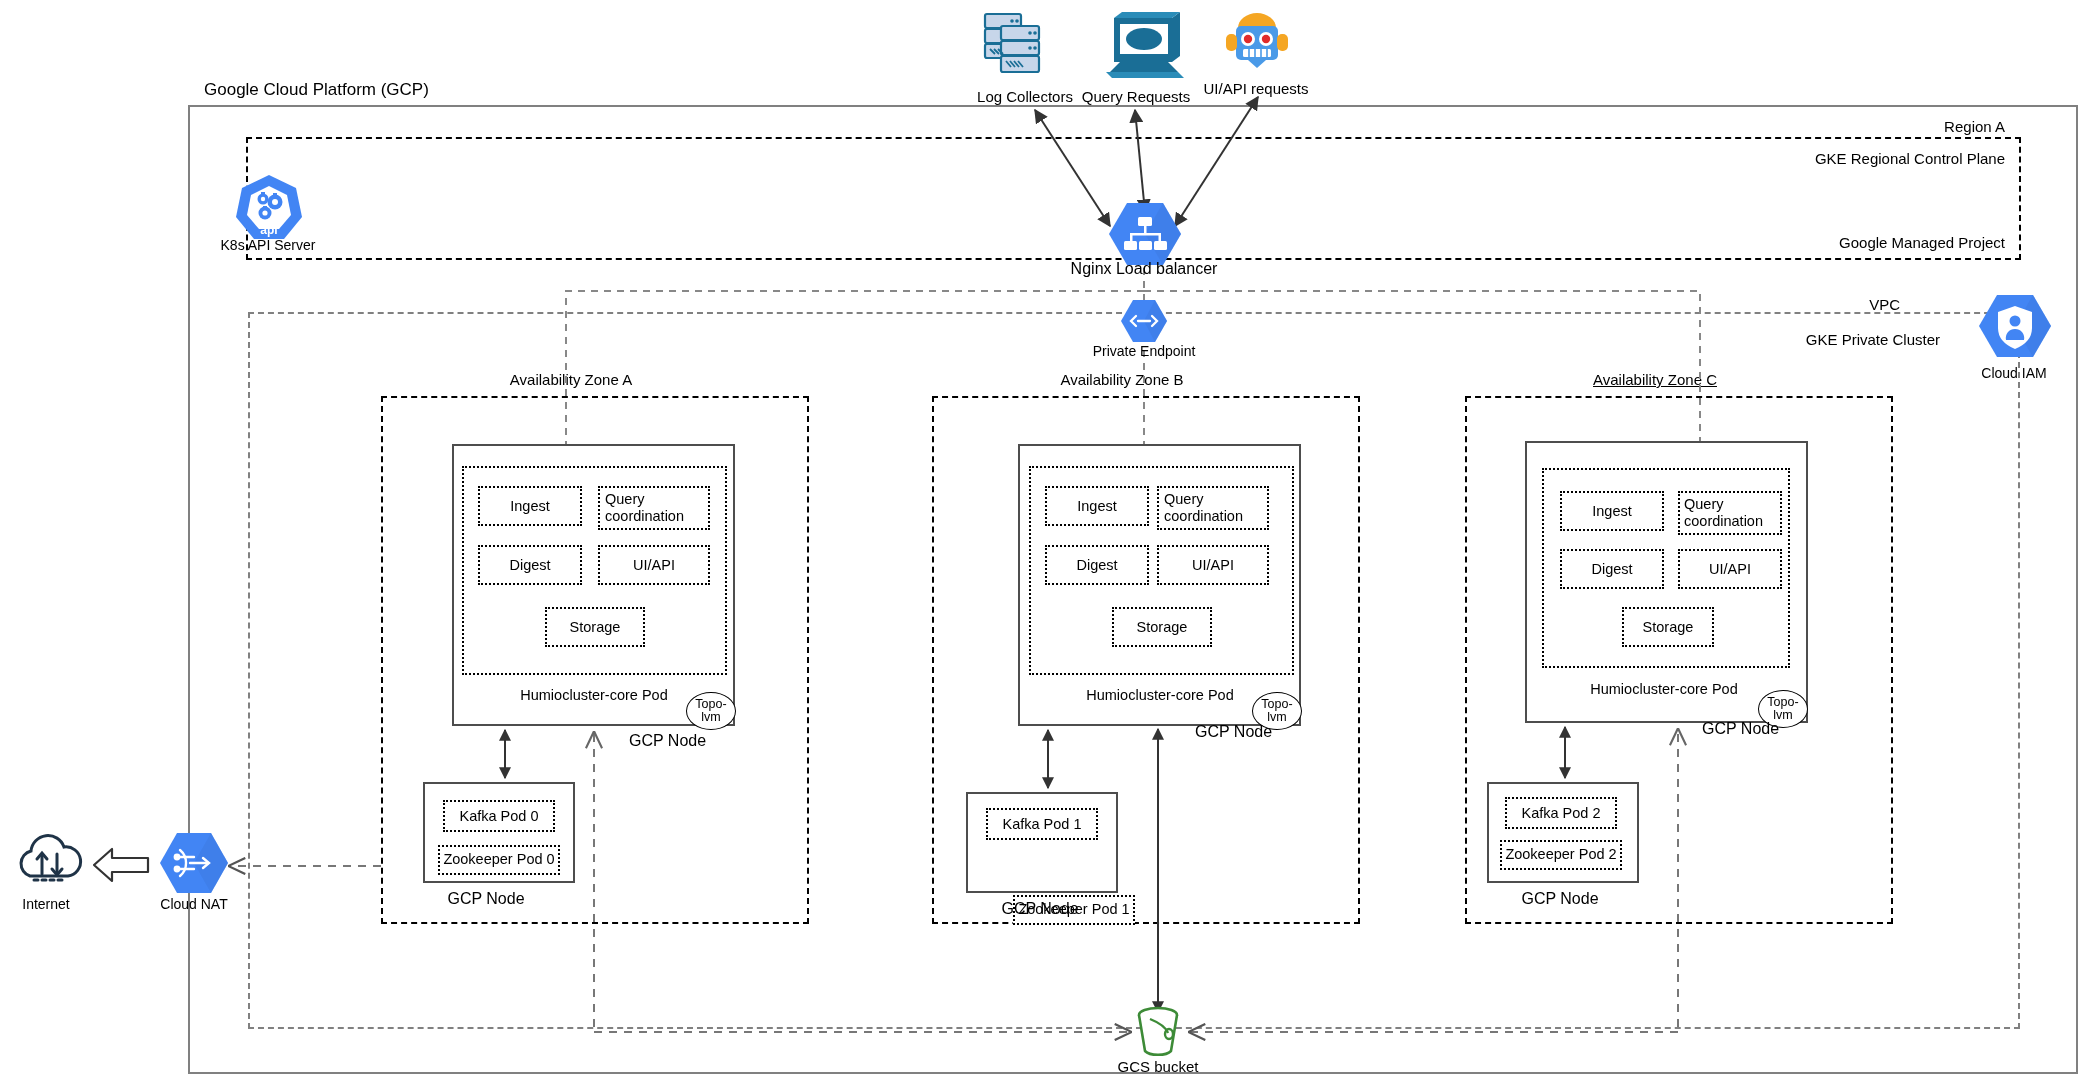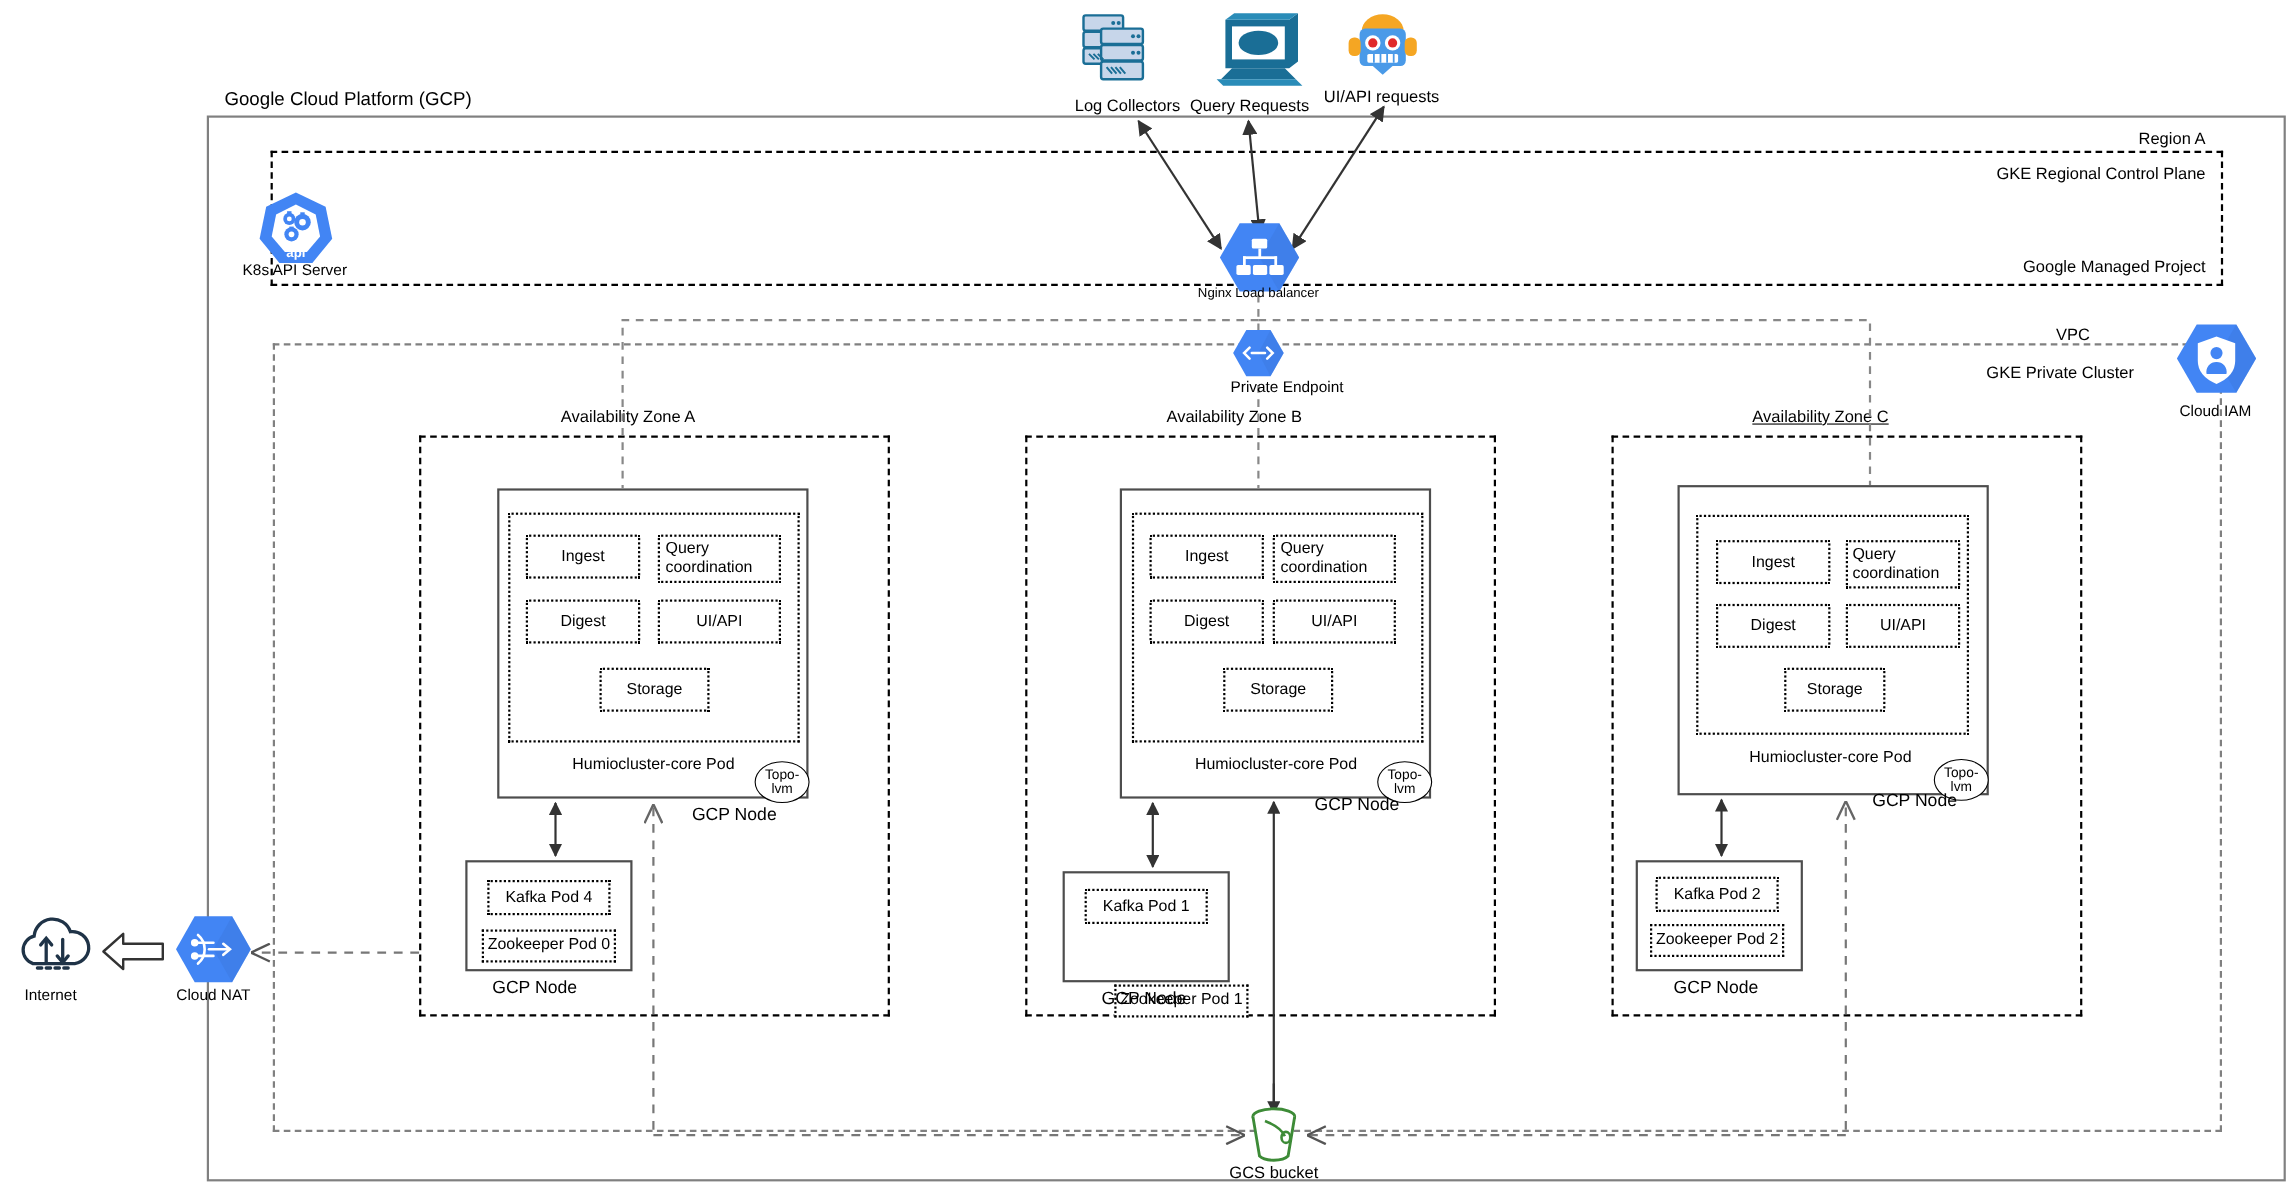--- a/index.html
+++ b/index.html
@@ -62,21 +62,21 @@
   <div class="bx dot-box-inner" style="left:478px;top:486px;width:104px;height:40px;">Ingest</div>
   <div class="bx dot-box-inner" style="left:598px;top:486px;width:112px;height:44px;padding:0 5px;">Query coordination</div>
   <div class="bx dot-box-inner" style="left:478px;top:545px;width:104px;height:40px;">Digest</div>
   <div class="bx dot-box-inner" style="left:598px;top:545px;width:112px;height:40px;">UI/API</div>
   <div class="bx dot-box-inner" style="left:545px;top:607px;width:100px;height:40px;">Storage</div>
   <div class="lbl c" style="left:594px;top:687px;font-size:14.5px;">Humiocluster-core Pod</div>
   <div class="topo" style="left:686px;top:692px;width:50px;height:38px;">Topo-lvm</div>
   <div class="lbl" style="left:629px;top:732px;font-size:16px;">GCP Node</div>
 
   <div class="frame solid-node" style="left:423px;top:782px;width:152px;height:101px;"></div>
-  <div class="bx dot-box-inner" style="left:443px;top:800px;width:112px;height:32px;">Kafka Pod 4</div>
+  <div class="bx dot-box-inner" style="left:443px;top:800px;width:112px;height:32px;">Kafka Pod 0</div>
   <div class="bx dot-box-inner w" style="left:438px;top:845px;width:122px;height:30px;line-height:1.1;overflow:visible;">Zookeeper Pod 0</div>
   <div class="lbl c" style="left:486px;top:890px;font-size:16px;">GCP Node</div>
 
   <div class="frame solid-node" style="left:1018px;top:444px;width:283px;height:282px;"></div>
   <div class="frame dot-box" style="left:1029px;top:466px;width:265px;height:209px;"></div>
   <div class="bx dot-box-inner" style="left:1045px;top:486px;width:104px;height:40px;">Ingest</div>
   <div class="bx dot-box-inner" style="left:1157px;top:486px;width:112px;height:44px;padding:0 5px;">Query coordination</div>
   <div class="bx dot-box-inner" style="left:1045px;top:545px;width:104px;height:40px;">Digest</div>
   <div class="bx dot-box-inner" style="left:1157px;top:545px;width:112px;height:40px;">UI/API</div>
   <div class="bx dot-box-inner" style="left:1112px;top:607px;width:100px;height:40px;">Storage</div>
@@ -242,34 +242,34 @@
         <rect x="19" y="41" width="13" height="9" rx="1.5"></rect>
         <rect x="34" y="41" width="13" height="9" rx="1.5"></rect>
         <rect x="49" y="41" width="13" height="9" rx="1.5"></rect>
         <rect x="39" y="26" width="2.5" height="8"></rect>
         <rect x="25" y="33" width="31" height="2.5"></rect>
         <rect x="25" y="33" width="2.5" height="9"></rect>
         <rect x="53.5" y="33" width="2.5" height="9"></rect>
       </g>
     </svg>
   </div>
-  <div class="lbl c" style="left:1144px;top:260px;font-size:12px;">Nginx Load balancer</div>
+  <div class="lbl c" style="left:1144px;top:260px;font-size:16px;">Nginx Load balancer</div>
 
   <div class="icon" style="left:1119px;top:298px;">
     <svg width="50" height="46" viewBox="0 0 50 46">
       <path d="M14,2 L36,2 L48,23 L36,44 L14,44 L2,23 Z" fill="#4285F4"></path>
       <path d="M36,2 L48,23 L36,44 L25,23 Z" fill="#3b78dd" opacity=".45"></path>
       <g fill="none" stroke="#fff" stroke-width="2.3" stroke-linecap="round">
         <path d="M17,18 L12,23 L17,28"></path>
           <path d="M33,18 L38,23 L33,28"></path>
         <path d="M19,23 L31,23"></path>
       </g>
     </svg>
   </div>
-  <div class="lbl c" style="left:1144px;top:343px;font-size:14px;margin-left:26px;">Private Endpoint</div>
+  <div class="lbl c" style="left:1144px;top:343px;font-size:14px;">Private Endpoint</div>
 
   <div class="icon" style="left:1975px;top:292px;">
     <svg width="80" height="72" viewBox="0 0 80 72">
       <path d="M22,3 L58,3 L76,34 L58,65 L22,65 L4,34 Z" fill="#4285F4"></path>
       <path d="M58,3 L76,34 L58,65 L40,34 Z" fill="#3b78dd" opacity=".45"></path>
       <path d="M40,14 L57,20 L57,36 Q57,50 40,57 Q23,50 23,36 L23,20 Z" fill="#fff"></path>
       <circle cx="40" cy="29" r="5.5" fill="#4285F4"></circle>
       <path d="M40,37 A9,9 0 0 1 49,48 L31,48 A9,9 0 0 1 40,37 Z" fill="#4285F4"></path>
     </svg>
   </div>

